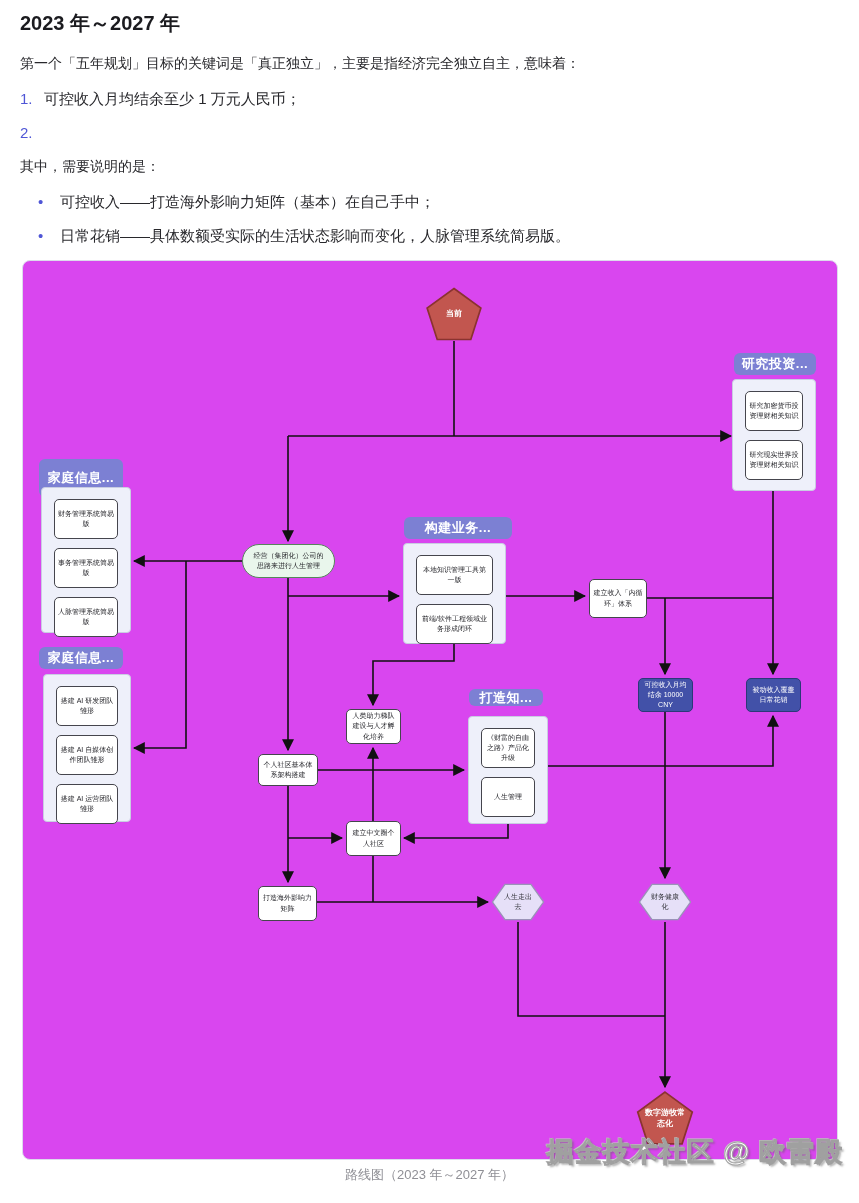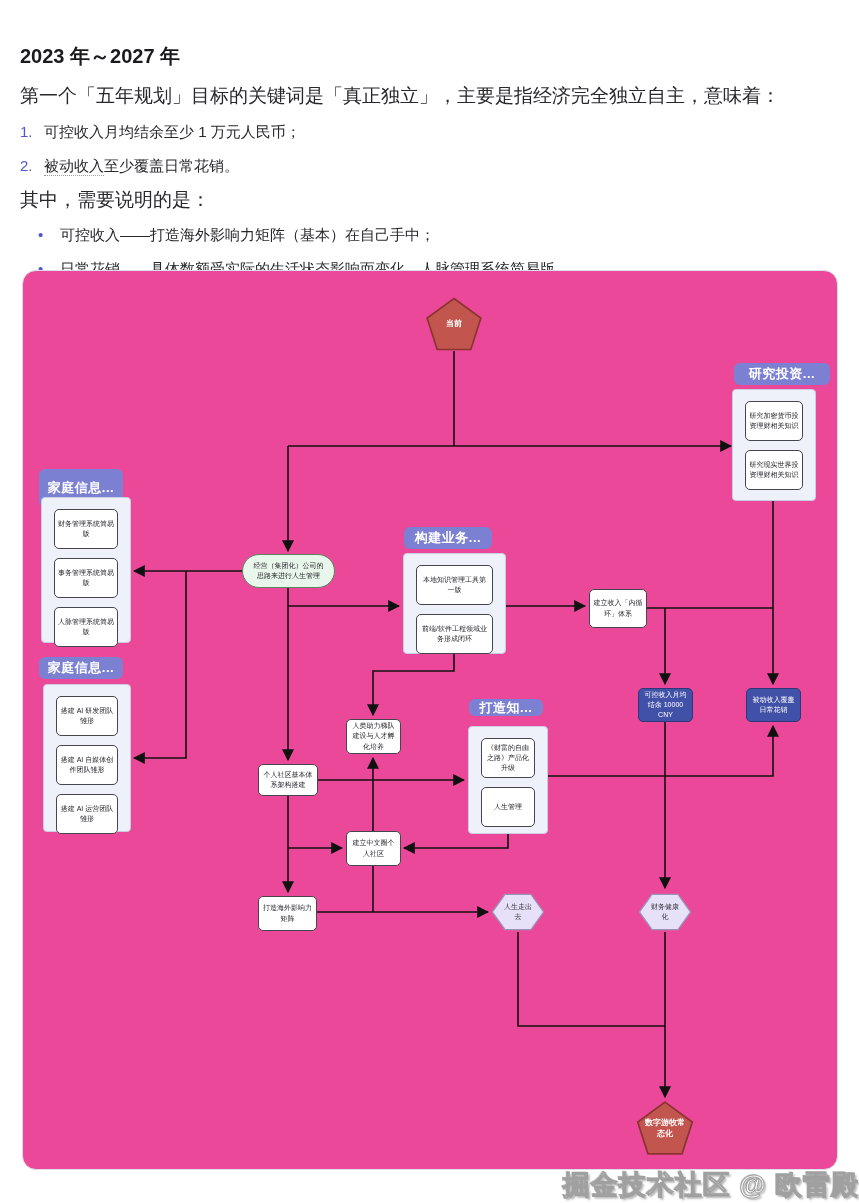--- a/index.html
+++ b/index.html
@@ -2,32 +2,32 @@
 <html><head>
 <meta charset="utf-8">
 <style>
   html,body{margin:0;padding:0;background:#fff;}
   #page{
     position:relative;width:859px;height:1203px;background:#fff;
     font-family:"Liberation Sans","DejaVu Sans",sans-serif;color:#28282c;
     overflow:hidden;
   }
   
-  .abs{position:absolute;margin-top:33px;}
+  .abs{position:absolute;}
   .title{left:20px;top:10px;font-size:20px;font-weight:700;color:#1b1b1f;}
-  .para{left:20px;font-size:19px;line-height:22px;color:#28282c;}
+  .para{left:20px;font-size:14px;line-height:22px;color:#28282c;}
   .oli{left:20px;display:flex;font-size:15px;line-height:22px;}
   .oli .num{color:#4f56d6;width:24px;flex:0 0 24px;}
   .uline{border-bottom:1.5px dotted #9a9aa6;padding-bottom:1px;}
   .bli{left:38px;display:flex;font-size:15px;line-height:22px;}
   .bli .dot{color:#4f56d6;width:22px;flex:0 0 22px;font-size:15px;}
   
   #canvas{
-    position:absolute;left:22px;top:270px;width:816px;height:900px;
-    border:1px solid #dddcec;border-radius:14px;background:#ec4899;box-sizing:border-box;
+    position:absolute;left:22px;top:260px;width:816px;height:900px;
+    border:1px solid #dddcec;border-radius:8px;background:#d946ef;box-sizing:border-box;
   }
   #edges{position:absolute;left:0;top:0;width:816px;height:900px;}
   .node{position:absolute;box-sizing:border-box;}
   .wbox{
     background:#fff;border:1px solid #45454d;border-radius:5px;
     display:flex;align-items:center;justify-content:center;text-align:center;
     font-size:7px;line-height:1.45;color:#26262b;padding:2px 3px;
   }
   .bluebox{background:#4251a8;border-color:#2c3878;color:#fff;}
   .stadium{
@@ -49,41 +49,40 @@
   .shape svg{position:absolute;left:0;top:0;width:100%;height:100%;}
   .shape-label{
     position:absolute;inset:0;display:flex;align-items:center;justify-content:center;
     text-align:center;line-height:1.4;padding:0 9px;
   }
   .pent-label{color:#fff;font-weight:700;font-size:8px;}
   .hex-label{color:#33333a;font-size:7px;}
   
   .caption{left:0;top:1166px;width:859px;text-align:center;font-size:13px;color:#8f8f95;}
   .watermark{
-    right:0;top:1134px;font-size:27px;font-weight:700;color:#ffffff;
+    right:16px;top:1134px;font-size:27px;font-weight:700;color:#ffffff;
     -webkit-text-stroke:1px #a0a0a0;
     text-shadow:2px 2px 2px rgba(90,90,90,.45), -1px -1px 0 #c9c9c9;
     letter-spacing:1px;white-space:nowrap;
   }
 </style>
 </head>
 <body>
 
 <div id="page">
 
   <div class="abs title">2023 年～2027 年</div>
   <div class="abs para" style="top:52px;">第一个「五年规划」目标的关键词是「真正独立」，主要是指经济完全独立自主，意味着：</div>
 
   <div class="abs oli" style="top:88px;">
     <span class="num">1.</span>
     <span>可控收入月均结余至少 1 万元人民币；</span>
   </div>
   <div class="abs oli" style="top:122px;">
     <span class="num">2.</span>
-    <span><span class="uline">被动收入</span><span>至少覆盖日常花销。</span></span>
   </div>
 
   <div class="abs para" style="top:156px;font-family:Liberation Serif, serif;">其中，需要说明的是：</div>
 
   <div class="abs bli" style="top:191px;">
     <span class="dot">•</span>
     <span>可控收入——打造海外影响力矩阵（基本）在自己手中；</span>
   </div>
   <div class="abs bli" style="top:225px;">
     <span class="dot">•</span>
@@ -126,21 +125,21 @@
       </g>
     </svg>
 
     <div class="shape" style="left:403px;top:26px;width:56px;height:54px;">
       <svg viewBox="0 0 100 95">
           <polygon points="50,2 98,37 80,93 20,93 2,37" fill="#c2564f" stroke="#8a3330" stroke-width="3"></polygon>
         </svg>
       <div class="shape-label pent-label">当前</div>
     </div>
 
-    <div class="group-badge" style="left:711px;top:92px;width:96px;height:22px;">研究投资...</div>
+    <div class="group-badge" style="left:711px;top:92px;width:82px;height:22px;">研究投资...</div>
     <div class="group-panel" style="left:709px;top:118px;width:84px;height:112px;">
       <div class="wbox">研究加密货币投资理财相关知识</div>
       <div class="wbox">研究现实世界投资理财相关知识</div>
     </div>
 
     <div class="group-badge" style="left:16px;top:198px;width:84px;height:38px;">家庭信息...</div>
     <div class="group-panel" style="left:18px;top:226px;width:90px;height:146px;">
       <div class="wbox">财务管理系统简易版</div>
       <div class="wbox">事务管理系统简易版</div>
       <div class="wbox">人脉管理系统简易版</div>
@@ -148,21 +147,21 @@
 
     <div class="group-badge" style="left:16px;top:386px;width:84px;height:22px;">家庭信息...</div>
     <div class="group-panel" style="left:20px;top:413px;width:88px;height:148px;">
       <div class="wbox">搭建 AI 研发团队雏形</div>
       <div class="wbox">搭建 AI 自媒体创作团队雏形</div>
       <div class="wbox">搭建 AI 运营团队雏形</div>
     </div>
 
     <div class="node stadium" style="left:219px;top:283px;width:93px;height:34px;">经营（集团化）公司的思路来进行人生管理</div>
 
-    <div class="group-badge" style="left:381px;top:256px;width:88px;height:22px;">构建业务...</div>
+    <div class="group-badge" style="left:381px;top:256px;width:108px;height:22px;">构建业务...</div>
     <div class="group-panel" style="left:380px;top:282px;width:103px;height:101px;">
       <div class="wbox">本地知识管理工具第一版</div>
       <div class="wbox">前端/软件工程领域业务形成闭环</div>
     </div>
 
     <div class="node wbox" style="left:566px;top:318px;width:58px;height:39px;">建立收入「内循环」体系</div>
 
     <div class="node wbox bluebox" style="left:615px;top:417px;width:55px;height:34px;">可控收入月均结余 10000 CNY</div>
     <div class="node wbox bluebox" style="left:723px;top:417px;width:55px;height:34px;">被动收入覆盖日常花销</div>
 
@@ -192,15 +191,16 @@
 
     <div class="shape" style="left:613px;top:830px;width:58px;height:54px;">
       <svg viewBox="0 0 100 95">
           <polygon points="50,2 98,37 80,93 20,93 2,37" fill="#c2564f" stroke="#8a3330" stroke-width="3"></polygon>
         </svg>
       <div class="shape-label pent-label">数字游牧常态化</div>
     </div>
 
   </div>
 
+  <div class="abs caption">路线图（2023 年～2027 年）</div>
   <div class="abs watermark">掘金技术社区 @ 欧雷殿</div>
 
 </div>
 
 </body></html>

